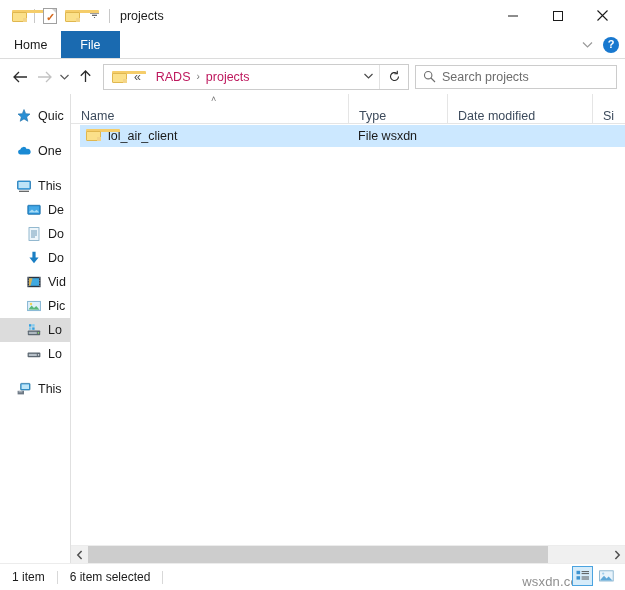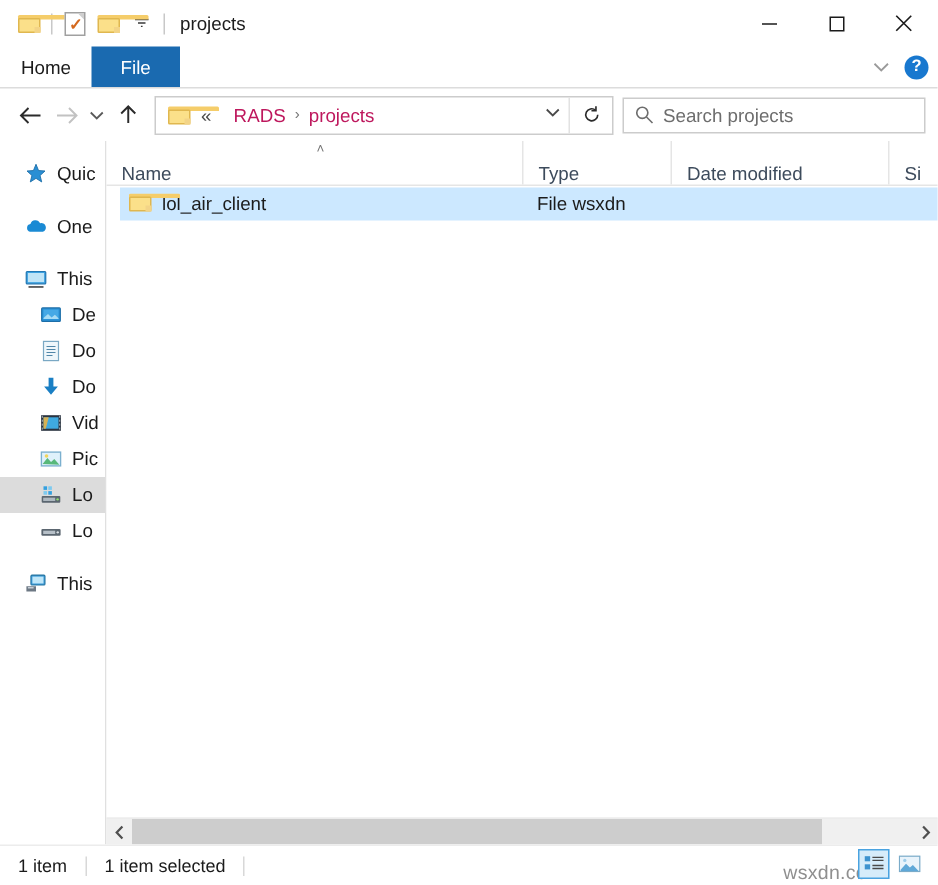--- a/index.html
+++ b/index.html
@@ -744,21 +744,21 @@
             </svg>
         </div>
       </div>
 
     </div>
   </div>
 
   <div class="statusbar">
     <div class="status-seg">1 item</div>
     <div class="status-sep"></div>
-    <div class="status-seg">1 item selected</div>
+    <div class="status-seg">6 item selected</div>
     <div class="status-sep"></div>
 
     <div class="watermark">wsxdn.com</div>
 
     <div class="viewbtns">
       <div class="viewbtn active">
         <svg width="14" height="12" viewBox="0 0 14 12">
             <rect x="0.5" y="0.8" width="3.6" height="3.4" fill="#3e93cf"></rect>
             <rect x="0.5" y="6.2" width="3.6" height="3.4" fill="#3e93cf"></rect>
             <path d="M5.6 1.6 L13 1.6 M5.6 3.6 L13 3.6 M5.6 7 L13 7 M5.6 9 L13 9" stroke="#4a4a4a" stroke-width="0.9"></path>

